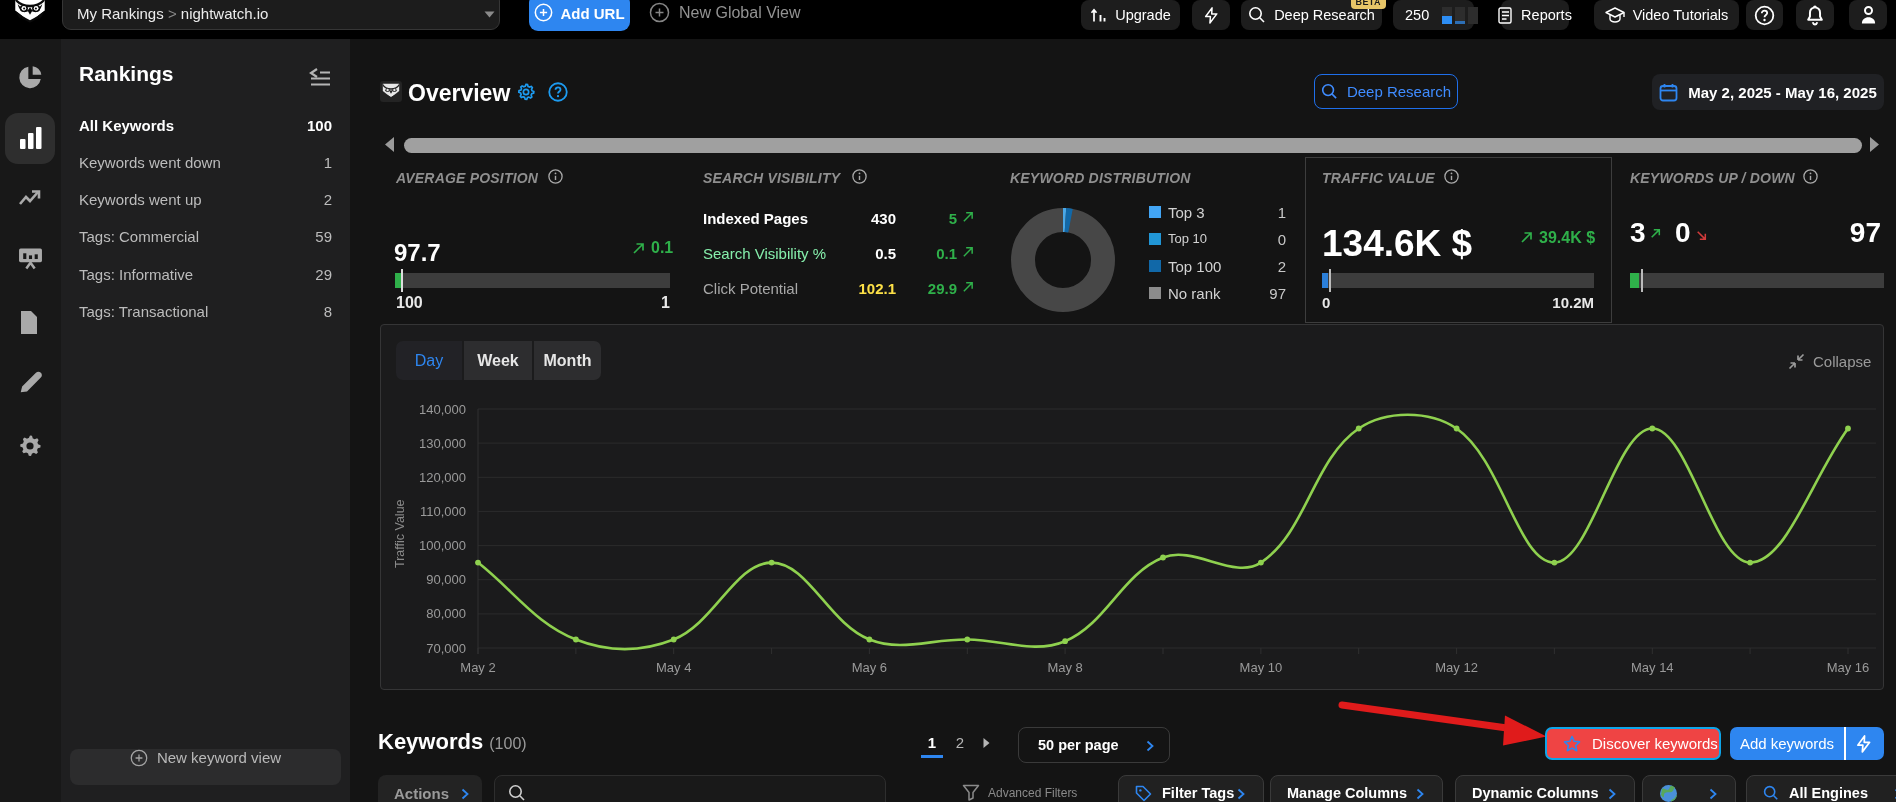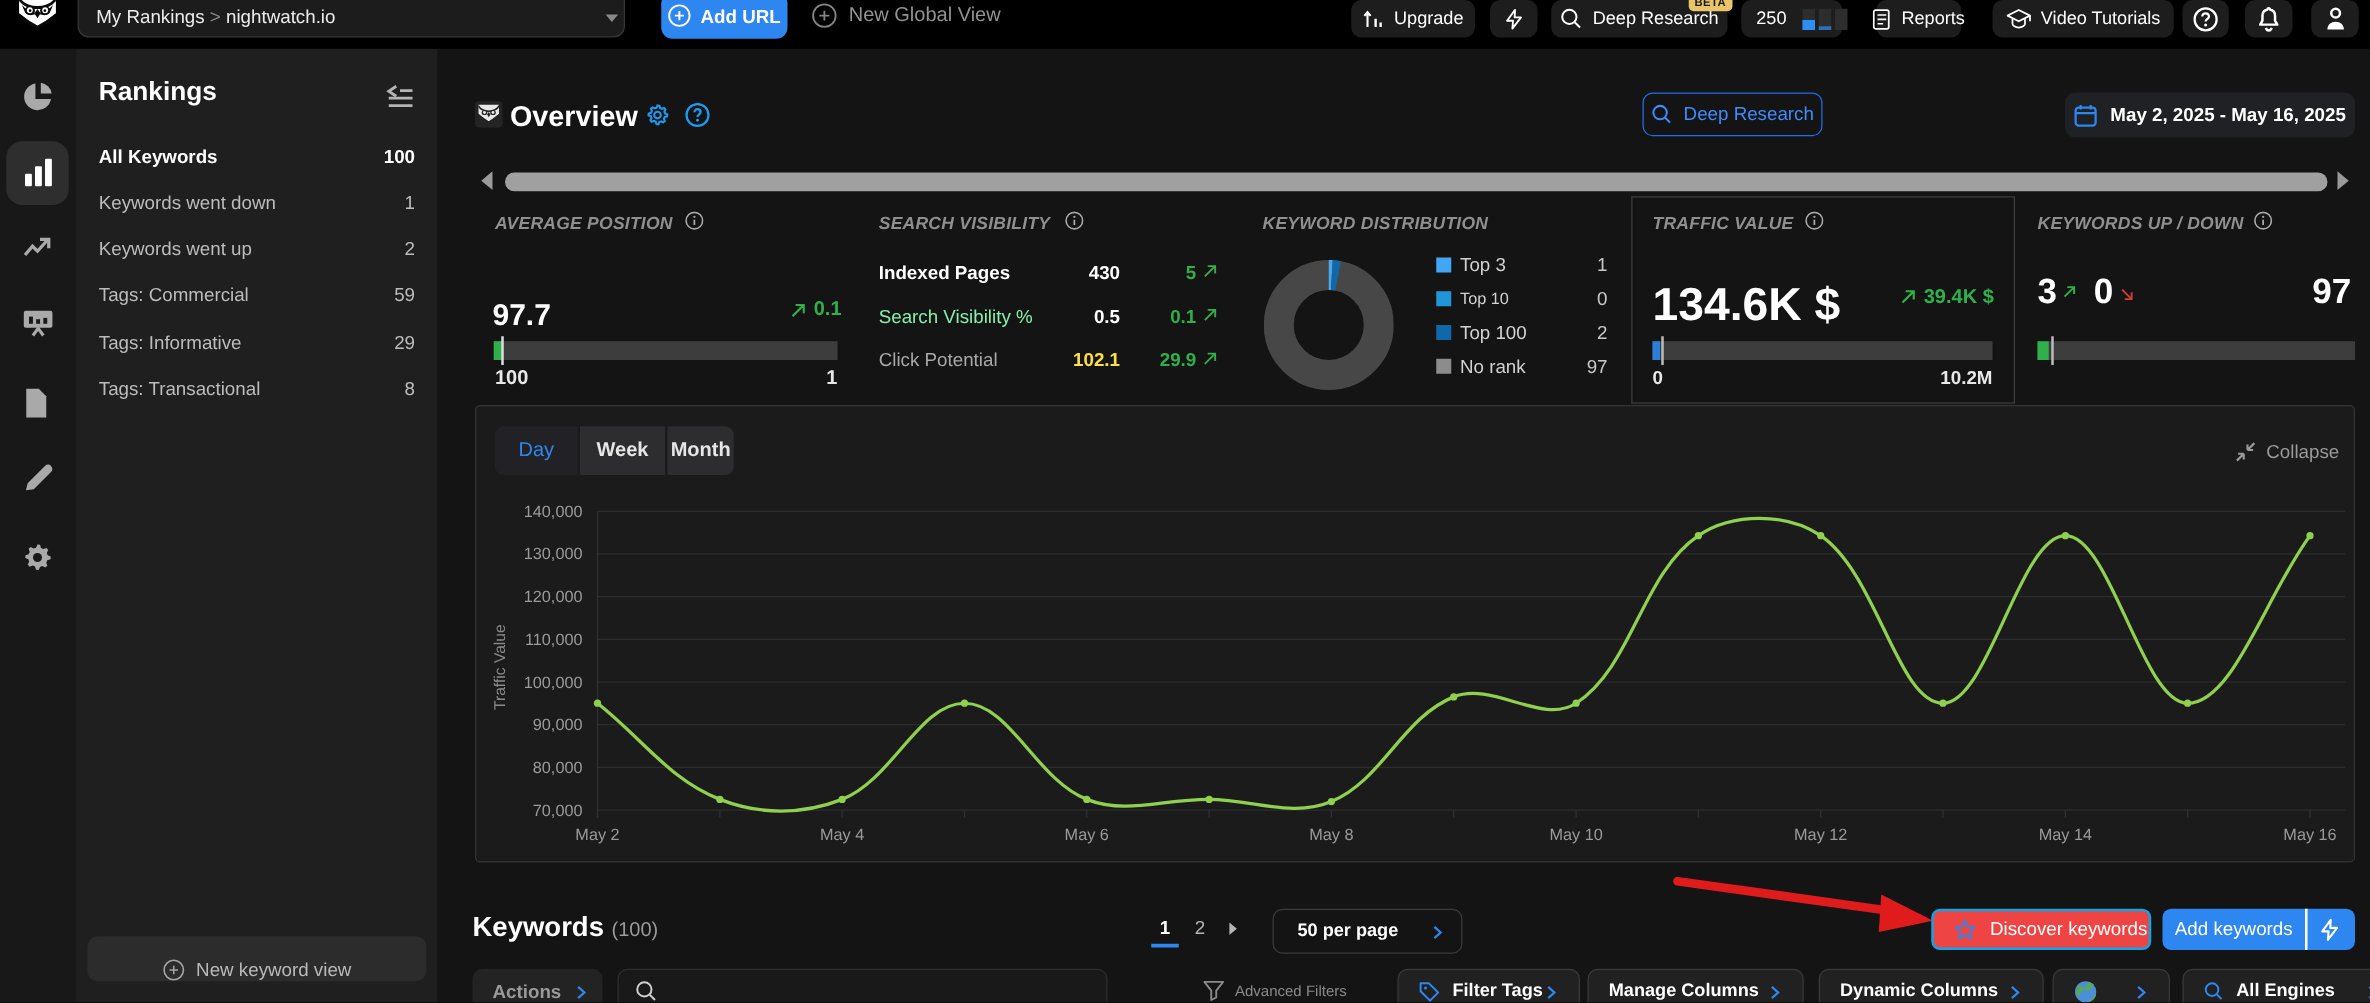--- a/index.html
+++ b/index.html
@@ -186,21 +186,21 @@
     <svg class="abs" style="right:19px;top:28px" width="23" height="19" viewBox="0 0 23 19">
       <path d="M9 2 L3 6 L9 10" fill="none" stroke="#b5b5b5" stroke-width="2.2"></path>
       <path d="M12 5.5 L22 5.5 M3 11.5 L22 11.5 M3 17.5 L22 17.5" stroke="#b5b5b5" stroke-width="2.2"></path>
     </svg>
     <div class="sitem" style="top:78px;color:#fff;font-weight:700;">All Keywords<span class="cnt">100</span></div>
     <div class="sitem" style="top:115px;">Keywords went down<span class="cnt">1</span></div>
     <div class="sitem" style="top:152px;">Keywords went up<span class="cnt">2</span></div>
     <div class="sitem" style="top:189px;">Tags: Commercial<span class="cnt">59</span></div>
     <div class="sitem" style="top:227px;">Tags: Informative<span class="cnt">29</span></div>
     <div class="sitem" style="top:264px;">Tags: Transactional<span class="cnt">8</span></div>
-    <div class="abs" style="left:9px;top:710px;width:271px;height:36px;background:#2c2c2d;border-radius:8px;display:flex;align-items:flex-end;justify-content:center;gap:9px;color:#b9b9b9;font-size:15px;">
+    <div class="abs" style="left:9px;top:710px;width:271px;height:36px;background:#2c2c2d;border-radius:8px;display:flex;align-items:flex-start;justify-content:center;gap:9px;color:#b9b9b9;font-size:15px;">
       <svg width="18" height="18" viewBox="0 0 20 20">
           <circle cx="10" cy="10" r="8.6" fill="none" stroke="#a5a5a5" stroke-width="1.4"></circle>
           <path d="M10 6.2v7.6 M6.2 10h7.6" stroke="#a5a5a5" stroke-width="1.4"></path>
         </svg>
       New keyword view
     </div>
   </div>
   <div id="main">
 
     <div class="abs" style="left:30px;top:42px;width:22px;height:21px;background:#242424;border-radius:3px;"></div>
@@ -351,21 +351,21 @@
       <div class="bar" style="left:1280px;top:234px;width:254px;">
           <div style="position:absolute;left:0;top:0;width:9px;height:15px;background:#2fb04a;"></div>
           <div style="position:absolute;left:11px;top:-4px;width:1.5px;height:23px;background:#bbb;"></div>
         </div>
     </div>
 
     <div class="abs" style="left:30px;top:285px;width:1504px;height:366px;background:#1b1b1c;border:1px solid #353536;border-radius:4px;"></div>
     <div id="chartpanel">
       <div class="abs" style="left:46px;top:302px;width:66px;height:39px;background:#222226;border-radius:7px 0 0 7px;display:flex;align-items:center;justify-content:center;color:#2e86f0;font-size:16px;">Day</div>
       <div class="abs" style="left:114px;top:302px;width:68px;height:39px;background:#2d2d2f;display:flex;align-items:center;justify-content:center;color:#e6e6e6;font-size:16px;font-weight:700;">Week</div>
-      <div class="abs" style="left:184px;top:302px;width:53px;height:39px;background:#2d2d2f;border-radius:0 7px 7px 0;display:flex;align-items:center;justify-content:center;color:#e6e6e6;font-size:16px;font-weight:700;">Month</div>
+      <div class="abs" style="left:184px;top:302px;width:67px;height:39px;background:#2d2d2f;border-radius:0 7px 7px 0;display:flex;align-items:center;justify-content:center;color:#e6e6e6;font-size:16px;font-weight:700;">Month</div>
       <svg class="abs" style="left:1438px;top:314px" width="17" height="17" viewBox="0 0 17 17">
         <path d="M15.5 1.5 L10 7 M10 7 L10 2.5 M10 7 L14.5 7" fill="none" stroke="#9a9a9a" stroke-width="1.7"></path>
         <path d="M1.5 15.5 L7 10 M7 10 L7 14.5 M7 10 L2.5 10" fill="none" stroke="#9a9a9a" stroke-width="1.7"></path>
       </svg>
       <div class="abs" style="left:1463px;top:314px;font-size:15px;color:#9a9a9a;">Collapse</div>
     <svg class="abs" style="left:40px;top:356px" width="1486" height="292" viewBox="0 0 1486 292">
       <g transform="translate(-390,-395)" font-family="Liberation Sans, sans-serif">
         <line x1="478" y1="409.0" x2="1880" y2="409.0" stroke="#2c2c2c" stroke-width="1"></line>
         <line x1="478" y1="443.1" x2="1880" y2="443.1" stroke="#2c2c2c" stroke-width="1"></line>
         <line x1="478" y1="477.3" x2="1880" y2="477.3" stroke="#2c2c2c" stroke-width="1"></line>

